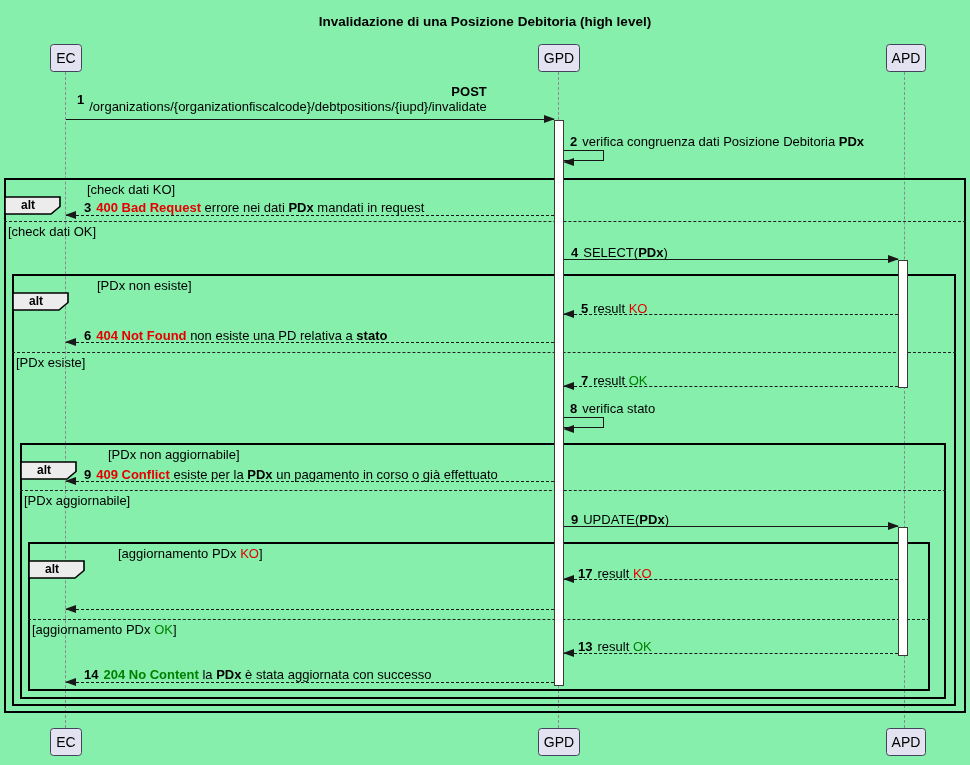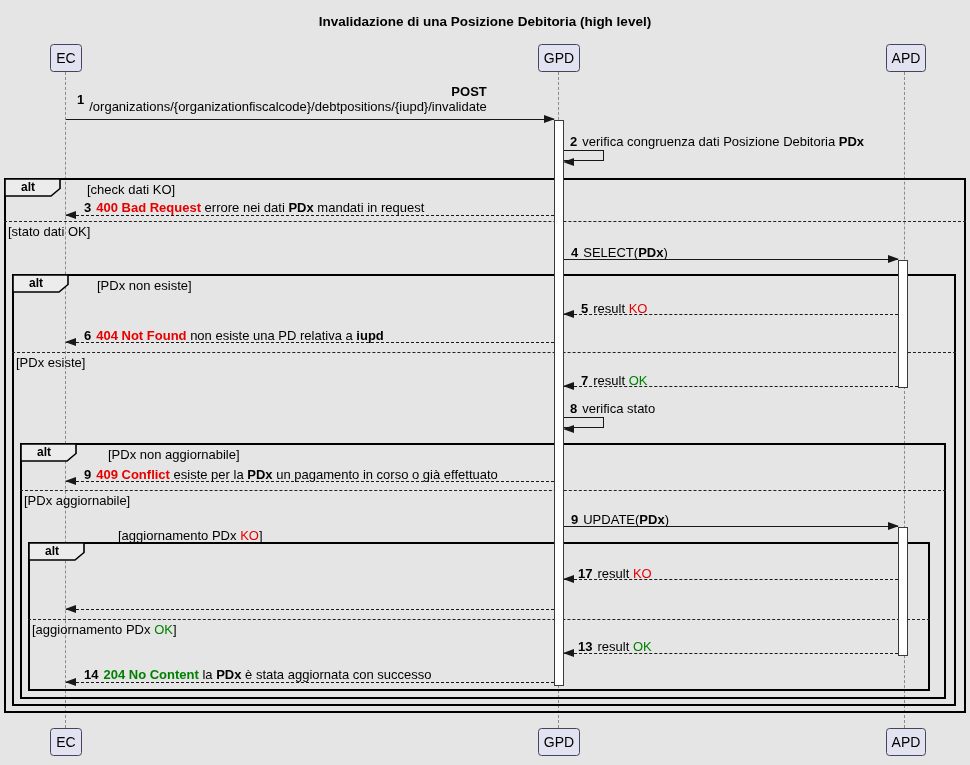--- a/index.html
+++ b/index.html
@@ -1,17 +1,17 @@
 <!DOCTYPE html>
 <html><head>
 <meta charset="utf-8">
 <style>
   html,body{margin:0;padding:0;background:#ffffff;}
   .canvas{
-    position:relative;width:970px;height:765px;background:#e5e5e5;
+    position:relative;width:970px;height:765px;background:#86efac;
     font-family:"Liberation Sans",sans-serif;color:#000;overflow:hidden;
   }
   .title{
     position:absolute;left:0;top:14px;width:970px;text-align:center;
     font-size:13.5px;font-weight:bold;
   }
   .actor{
     position:absolute;width:auto;height:28px;background:#e2e2f0;
     border:1.5px solid #43455c;border-radius:3.5px;
     display:flex;align-items:center;justify-content:center;
@@ -19,21 +19,21 @@
   }
   .lifeline{
     position:absolute;width:0;border-left:1px dashed #8a8a8a;
   }
   .activation{
     position:absolute;width:8px;background:#ffffff;border:1px solid #3a3a3a;
   }
   .frame{
     position:absolute;border:2px solid #000;box-sizing:border-box;background:transparent;
   }
-  .pent{position:absolute;width:58px;height:19px;}
+  .pent{position:absolute;width:58px;height:19px;margin-top:18px;}
   .pent .kw{
     position:absolute;left:17px;top:2px;font-size:12px;font-weight:bold;
   }
   .cond{
     position:absolute;font-size:13px;font-weight:normal;white-space:nowrap;
   }
   .divider{
     position:absolute;height:0;border-top:1.6px dashed #222;
   }
   .msg{
@@ -121,24 +121,24 @@
     <span class="kw">alt</span>
   </div>
   <div class="cond" style="left:108px;top:447px">[PDx non aggiornabile]</div>
 
   <div class="pent" style="left:28px;top:542px">
     <svg width="58" height="19">
         <path d="M1,1 H56 V10.5 L47,18 H1 Z" fill="#ececec" stroke="#000" stroke-width="1.6"></path>
       </svg>
     <span class="kw">alt</span>
   </div>
-  <div class="cond" style="left:118px;top:528px"><span>[aggiornamento PDx </span><span class="red">KO</span><span>]</span></div>
+  <div class="cond" style="left:118px;top:546px"><span>[aggiornamento PDx </span><span class="red">KO</span><span>]</span></div>
 
   <div class="divider" style="left:4px;top:221px;width:962px"></div>
-  <div class="cond" style="left:8px;top:224px">[stato dati OK]</div>
+  <div class="cond" style="left:8px;top:224px">[check dati OK]</div>
 
   <div class="divider" style="left:12px;top:352px;width:944px"></div>
   <div class="cond" style="left:16px;top:355px">[PDx esiste]</div>
 
   <div class="divider" style="left:20px;top:490px;width:926px"></div>
   <div class="cond" style="left:24px;top:493px">[PDx aggiornabile]</div>
 
   <div class="divider" style="left:28px;top:619px;width:902px"></div>
   <div class="cond" style="left:32px;top:622px"><span>[aggiornamento PDx </span><span class="green">OK</span><span>]</span></div>
 
@@ -179,21 +179,21 @@
     </div>
 
   <div class="msg" style="left:581px;top:301px">
     <span class="num">5</span><span>result </span><span class="red">KO</span>
   </div>
   <div class="arrow dashed" style="left:564px;top:314px;width:334px">
       <span class="head left"></span>
     </div>
 
   <div class="msg" style="left:84px;top:328px">
-    <span class="num">6</span><span class="status red">404 Not Found</span><span> non esiste una PD relativa a </span><span class="bold">iupd</span>
+    <span class="num">6</span><span class="status red">404 Not Found</span><span> non esiste una PD relativa a </span><span class="bold">stato</span>
   </div>
   <div class="arrow dashed" style="left:66px;top:342px;width:488px">
       <span class="head left"></span>
     </div>
 
   <div class="msg" style="left:581px;top:373px">
     <span class="num">7</span><span>result </span><span class="green">OK</span>
   </div>
   <div class="arrow dashed" style="left:564px;top:386px;width:334px">
       <span class="head left"></span>

